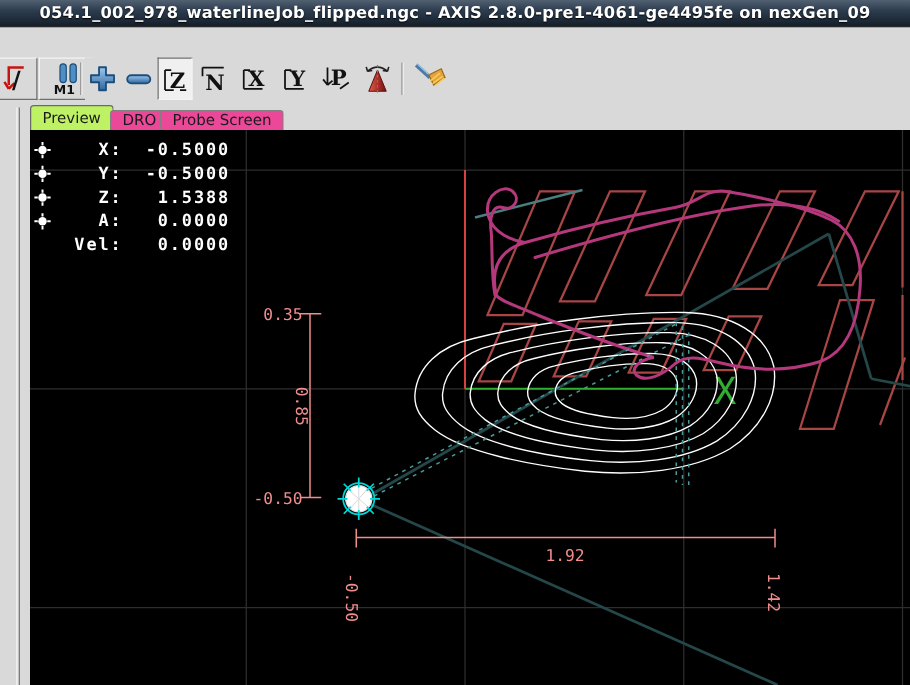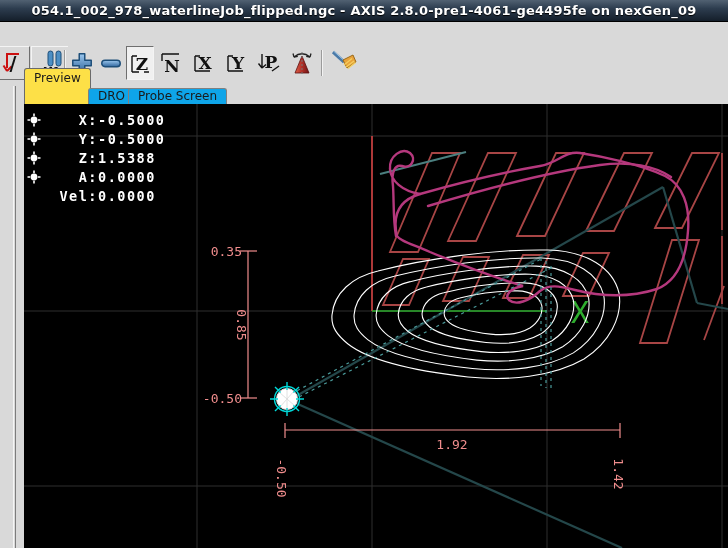--- a/index.html
+++ b/index.html
@@ -29,37 +29,37 @@
   }
   .tbtn.raised { border:1px solid; border-color:#f4f4f4 #6f6f6f #6f6f6f #f4f4f4; }
   .tbtn.pressed { background:#f0f0f0; border:1px solid; border-color:#6f6f6f #f4f4f4 #f4f4f4 #6f6f6f; }
   .tsep { position:absolute; top:8px; width:2px; height:26px; border-left:1px solid #9b9b9b; border-right:1px solid #f2f2f2; }
   .glyph-letter { font-family:"DejaVu Serif", serif; font-weight:bold; }
   
   #tabrow { position:absolute; left:0; top:84px; width:728px; height:20px; background:#d9d9d9; }
   .tab {
     position:absolute; bottom:0; font-size:12px; color:#1a1a1a; padding:0 9px;
     border:1px solid #808080; border-bottom:none; border-radius:3px 3px 0 0;
-    background:#0ea5e9; height:16px; line-height:15px; cursor:pointer;
-  }
-  .tab.active { background:#fde047; height:36px; line-height:19px; border-color:#6a6a6a; }
+    background:#ec4899; height:16px; line-height:15px; cursor:pointer;
+  }
+  .tab.active { background:#bef264; height:20px; line-height:19px; border-color:#6a6a6a; }
   
   #leftstrip { position:absolute; left:0; top:104px; width:24px; height:444px; background:#d9d9d9; }
   #sash { position:absolute; left:13px; top:86px; width:3px; height:462px;
           border-left:1px solid #f5f5f5; border-right:1px solid #7c7c7c; cursor:col-resize; }
   
   #canvas { position:absolute; left:24px; top:104px; width:704px; height:444px; background:#000; cursor:crosshair; }
   #plotsvg { position:absolute; left:0; top:0; }
   
   #dro { position:absolute; left:2px; top:6px; color:#fff;
          font-family:"DejaVu Sans Mono", monospace; font-weight:bold; font-size:13.5px; letter-spacing:1.5px; }
   .dro-row { display:flex; align-items:center; height:19px; }
   .dro-ic { width:16px; height:14px; }
   .dro-label { display:inline-block; width:56px; text-align:right; white-space:pre; }
-  .dro-value { display:inline-block; width:86px; white-space:pre; }
+  .dro-value { display:inline-block; width:86px; text-align:right; white-space:pre; }
   svg text { user-select:none; }
   .dimtext { font-family:"DejaVu Sans Mono", monospace; font-size:13px; }
 </style>
 </head>
 <body>
 
 <div id="window">
 
   <div id="titlebar">
     <span class="title">054.1_002_978_waterlineJob_flipped.ngc - AXIS 2.8.0-pre1-4061-ge4495fe on nexGen_09</span>

